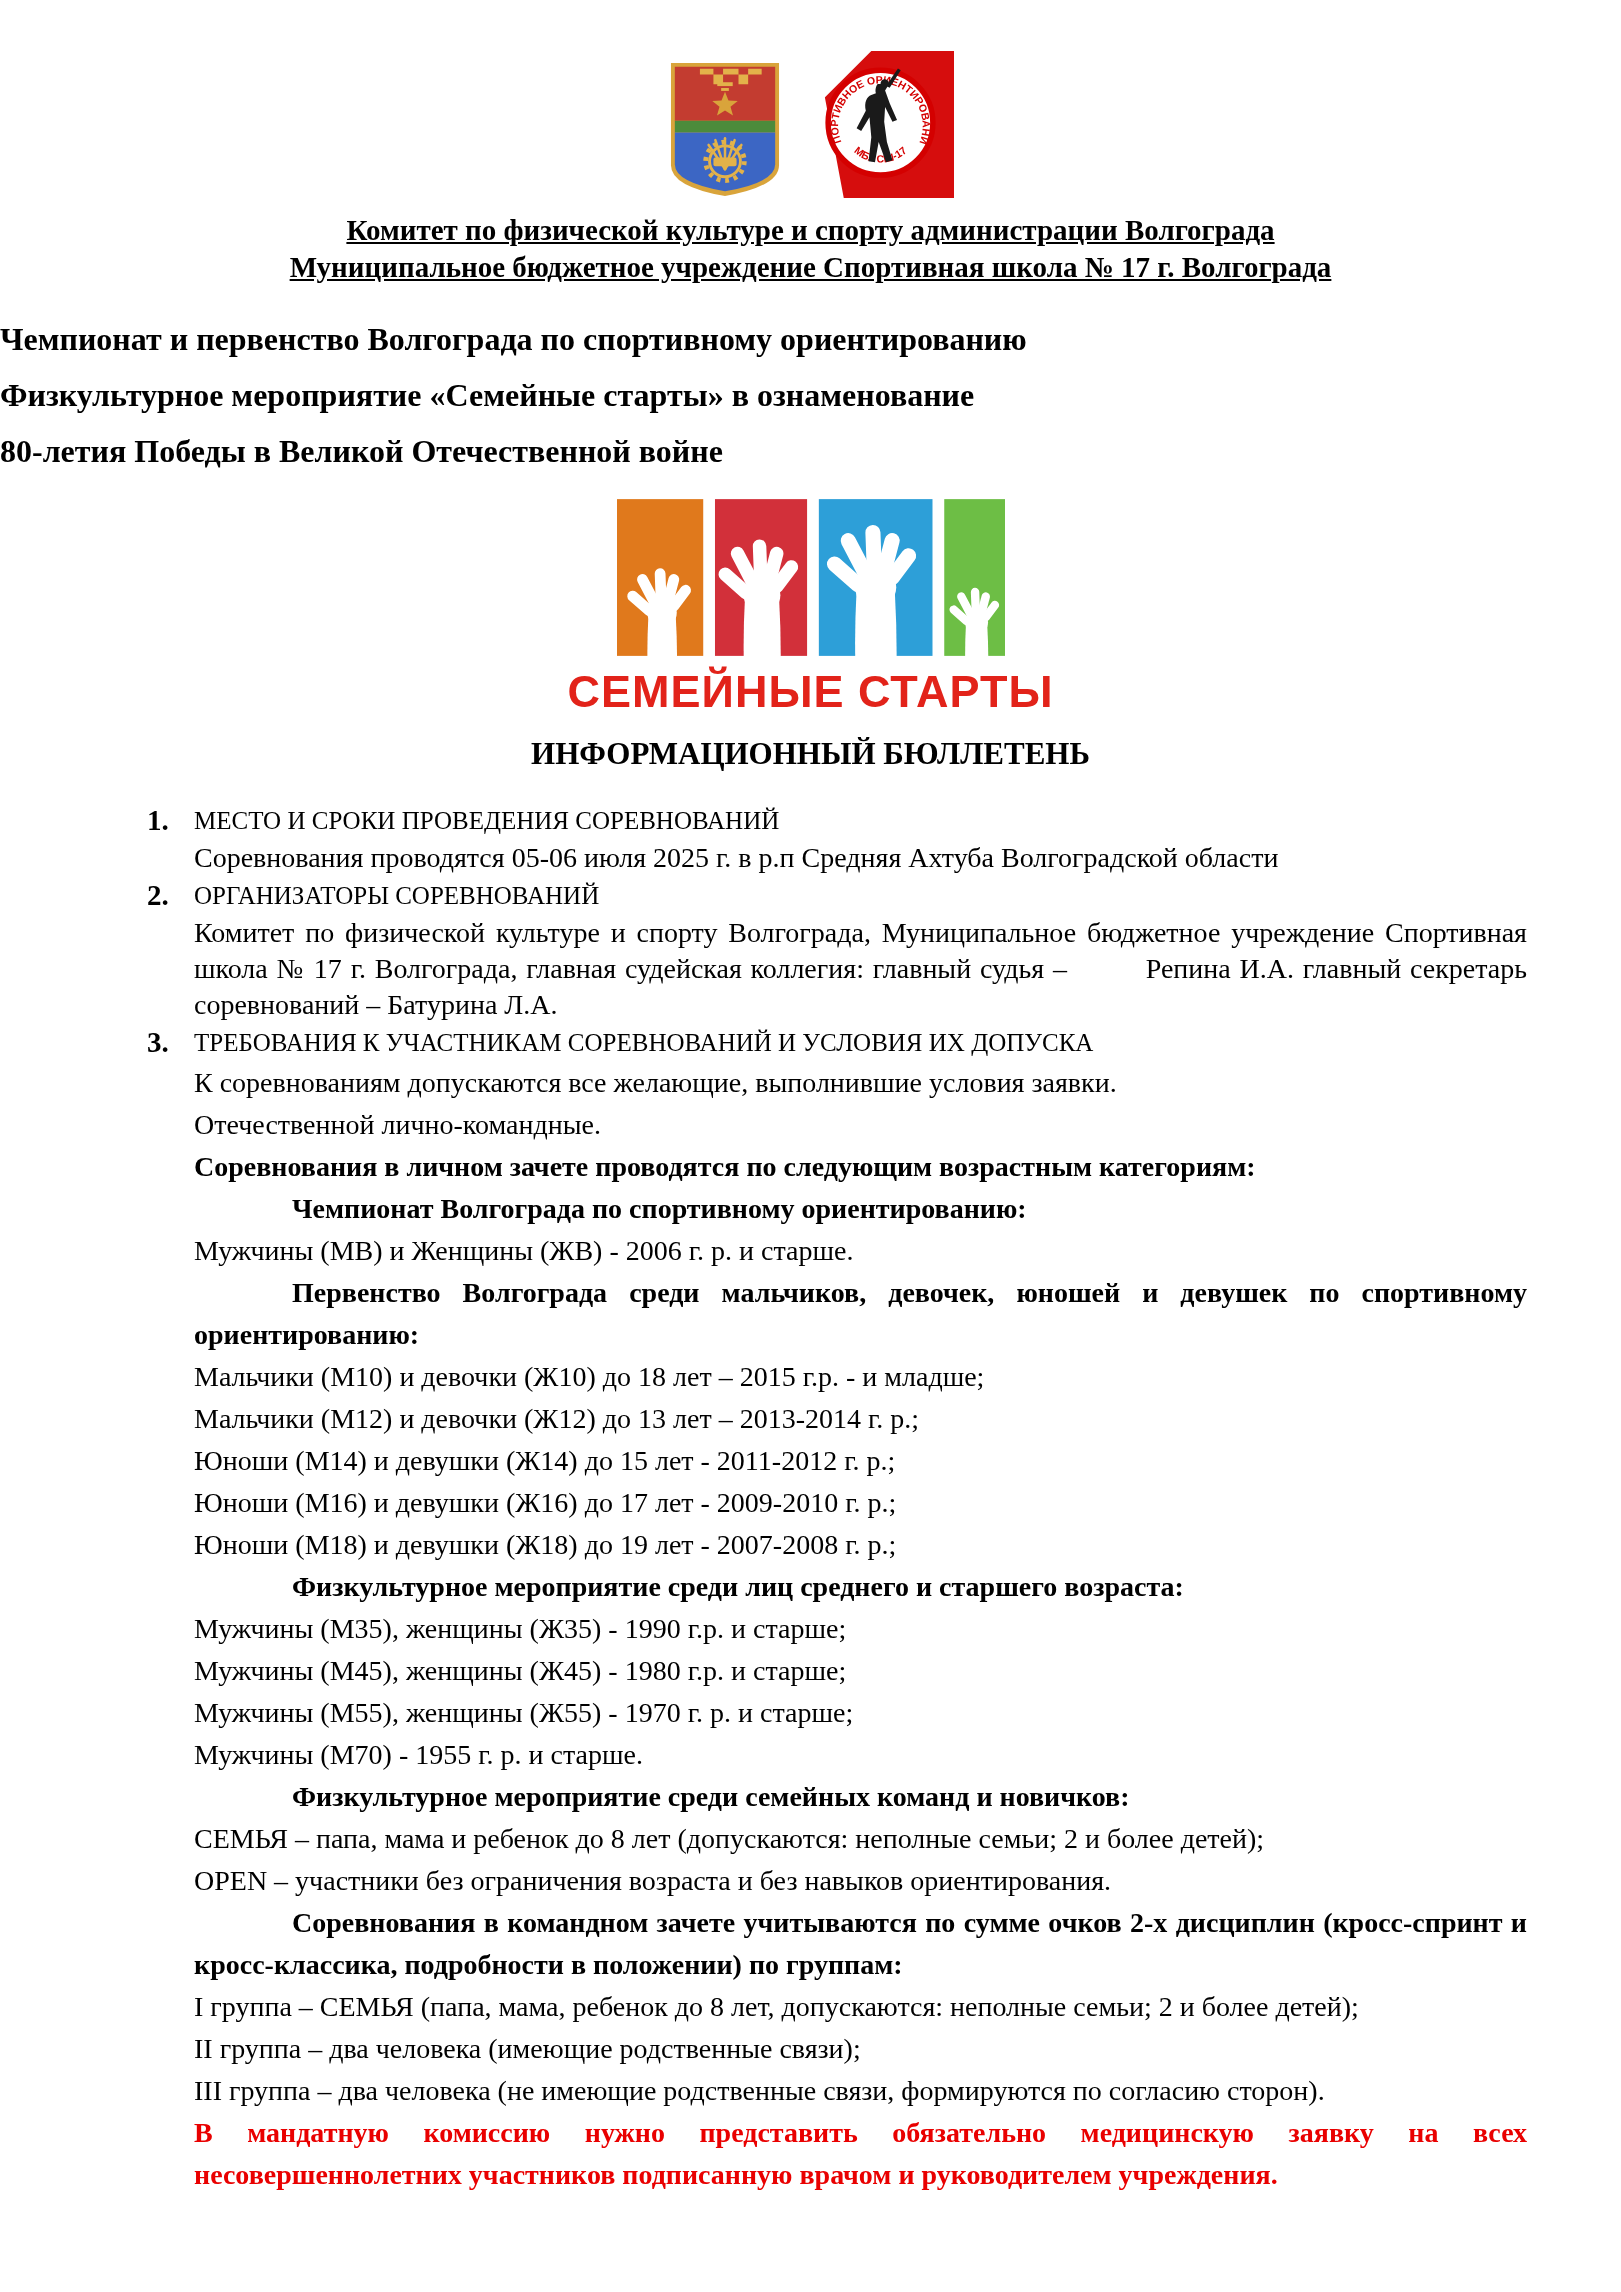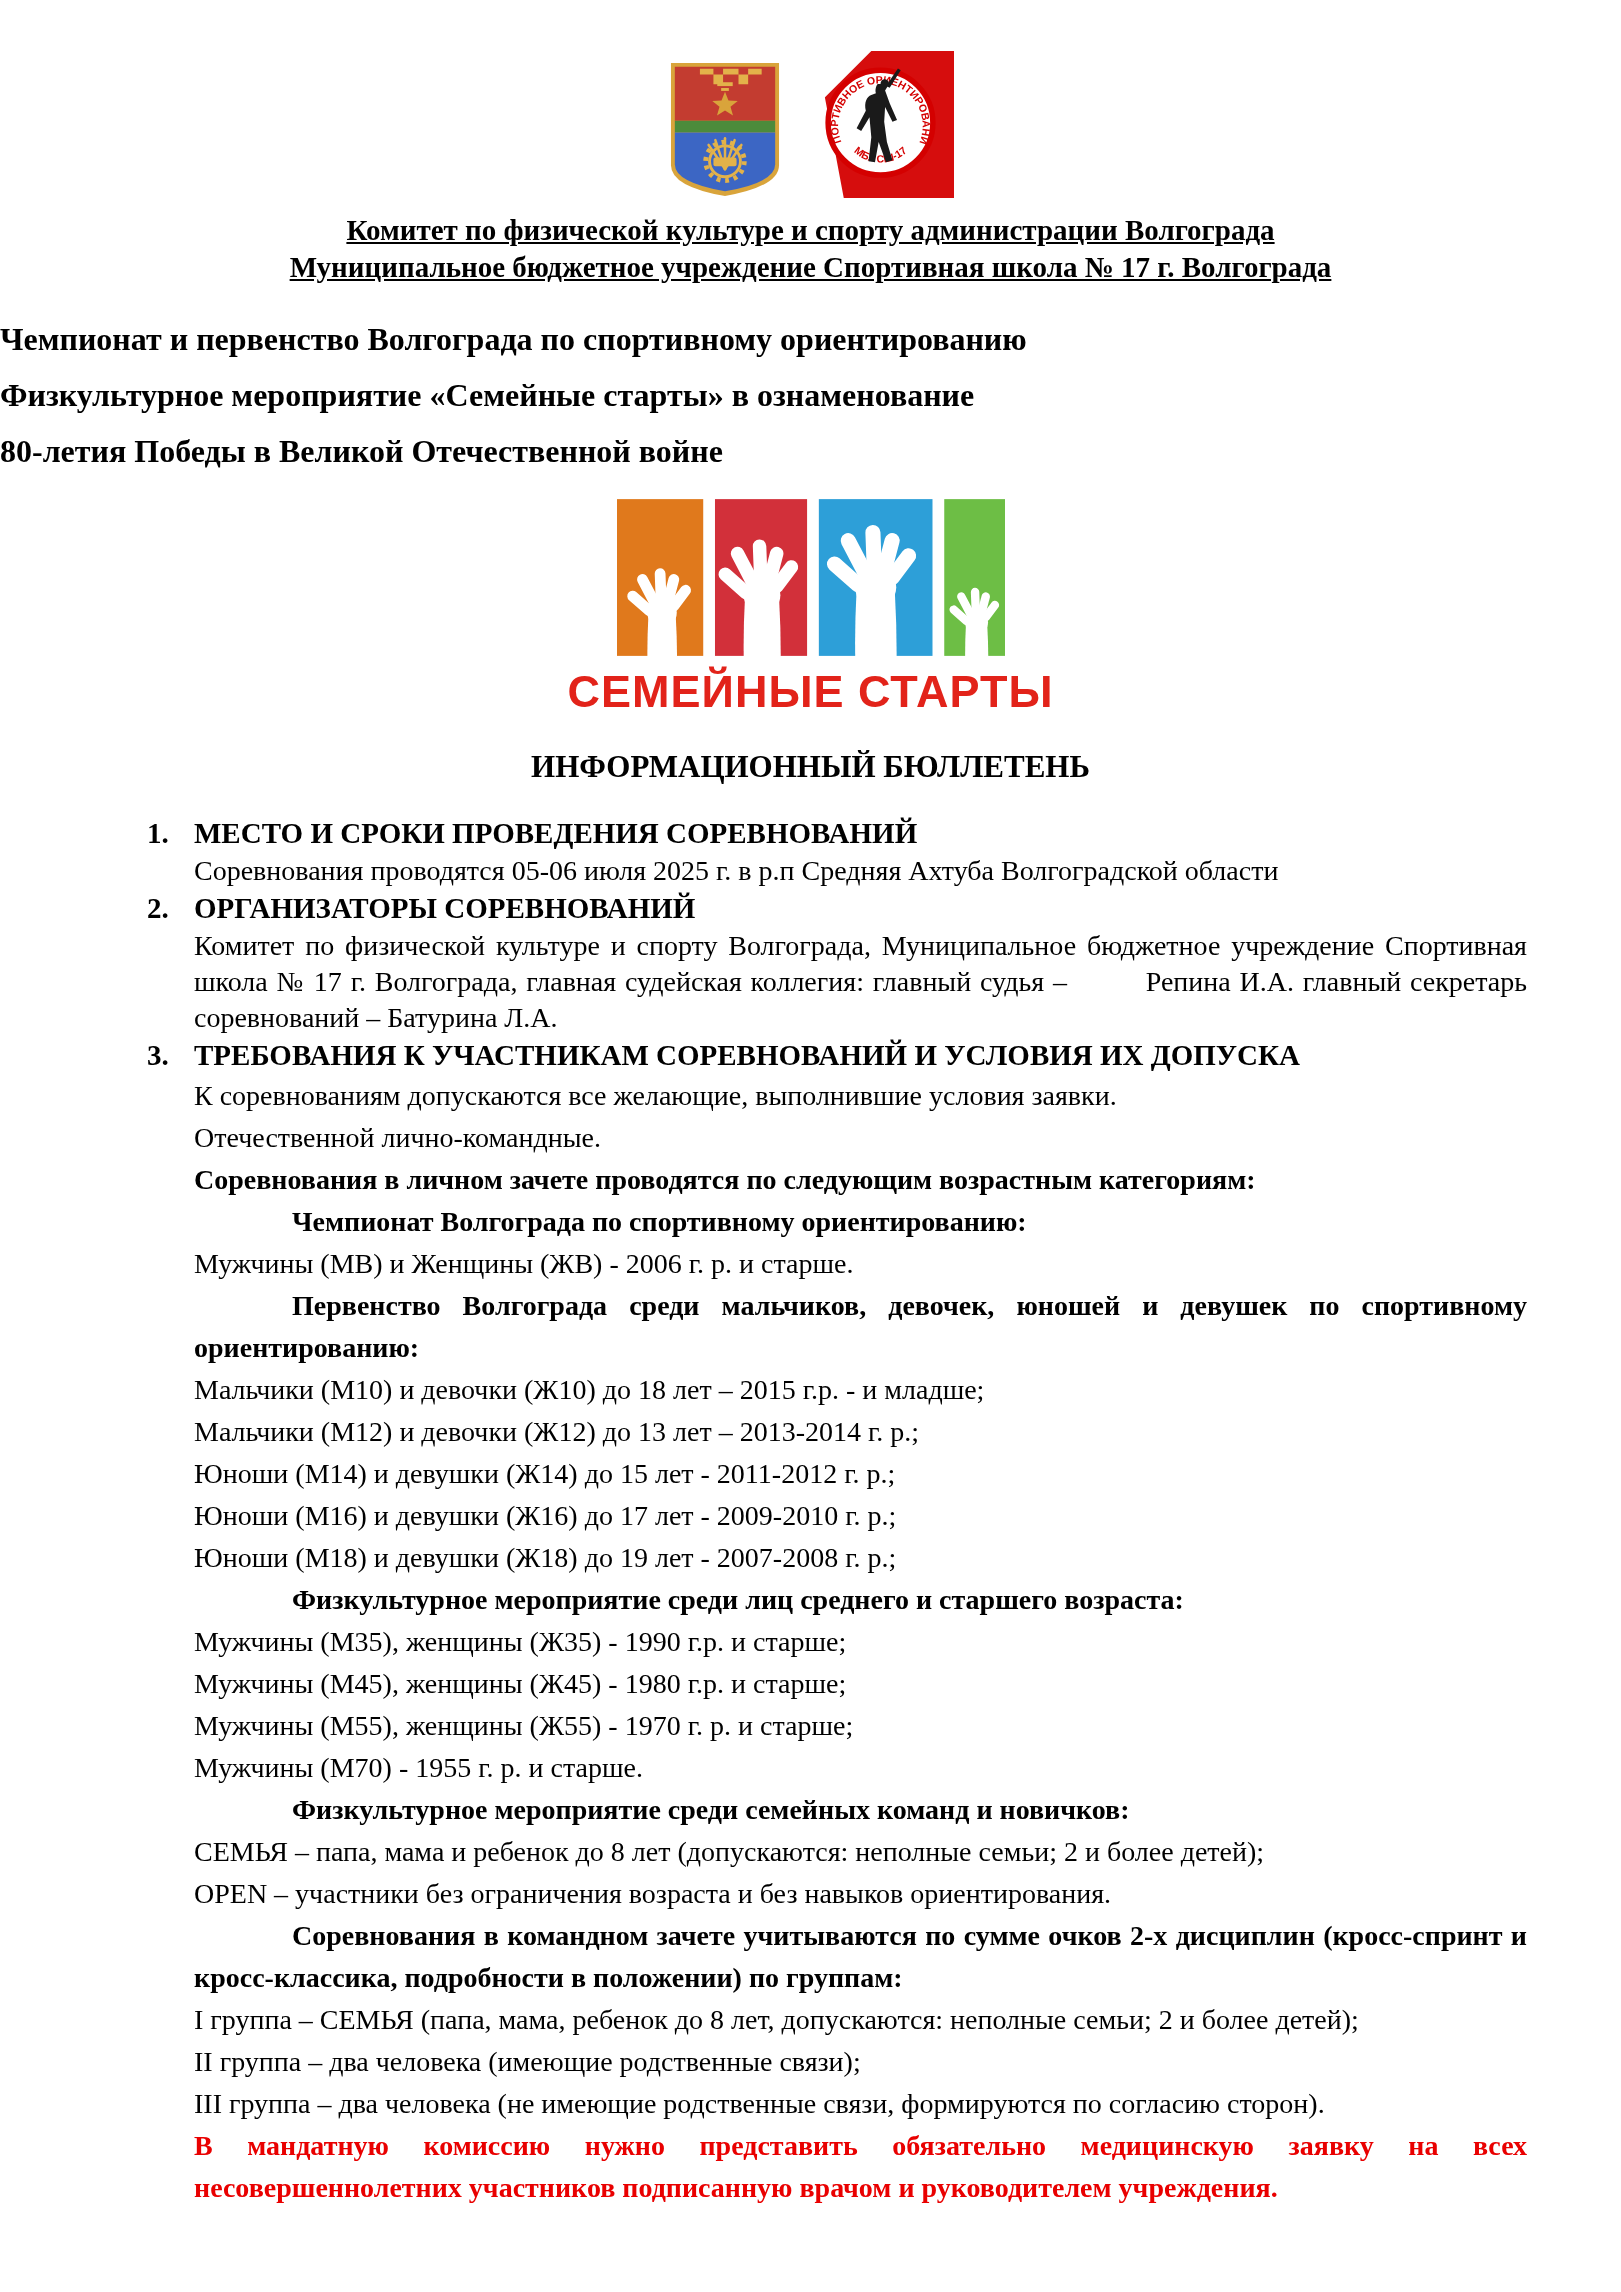--- a/index.html
+++ b/index.html
@@ -7,27 +7,27 @@
         font-family:"Liberation Serif",serif;color:#000;}
   
   .logo-row{display:flex;justify-content:center;align-items:flex-end;gap:23.5px;padding-top:51px;}
   
   .org-header{margin-top:13.7px;text-align:center;font-weight:bold;font-size:29px;line-height:37px;text-decoration:underline;}
   .doc-title{margin-top:25.5px;text-align:left;font-weight:bold;font-size:32px;line-height:56px;}
   
   .fs-logo{margin-top:19.6px;text-align:center;}
   .fs-caption{margin-top:5.9px;text-align:center;font-family:"Liberation Sans",sans-serif;
               font-weight:bold;font-size:45px;letter-spacing:1px;color:var(--caption_red,#e2231a);}
-  .bulletin{margin-top:31px;text-align:center;font-weight:bold;font-size:31px;}
+  .bulletin{margin-top:18px;text-align:center;font-weight:bold;font-size:31px;}
   
   .content{margin:29px 94px 0 147px;}
   .sec{display:flex;align-items:flex-start;}
   .sec .num{flex:none;width:47px;font-weight:bold;font-size:29px;line-height:39px;}
   .sec .sec-wrap{flex:1;min-width:0;}
-  .sec-head{font-weight:bold;font-size:29px;line-height:39px;}
+  .sec-head{font-weight:normal;font-size:25px;line-height:39px;}
   .sec-wrap p{margin:0;font-size:28px;}
   .s12 p{line-height:36px;}
   .s3 p{line-height:42px;}
   .just{text-align:justify;}
   .bold{font-weight:bold;}
   .ind{text-indent:98px;}
   .detail{font-size:28px;text-align:center;}
   .warning{font-weight:bold;color:var(--warning_red,#e90000);margin-top:3.9px;}
   .sub{margin-top:3.9px;}
 </style>

